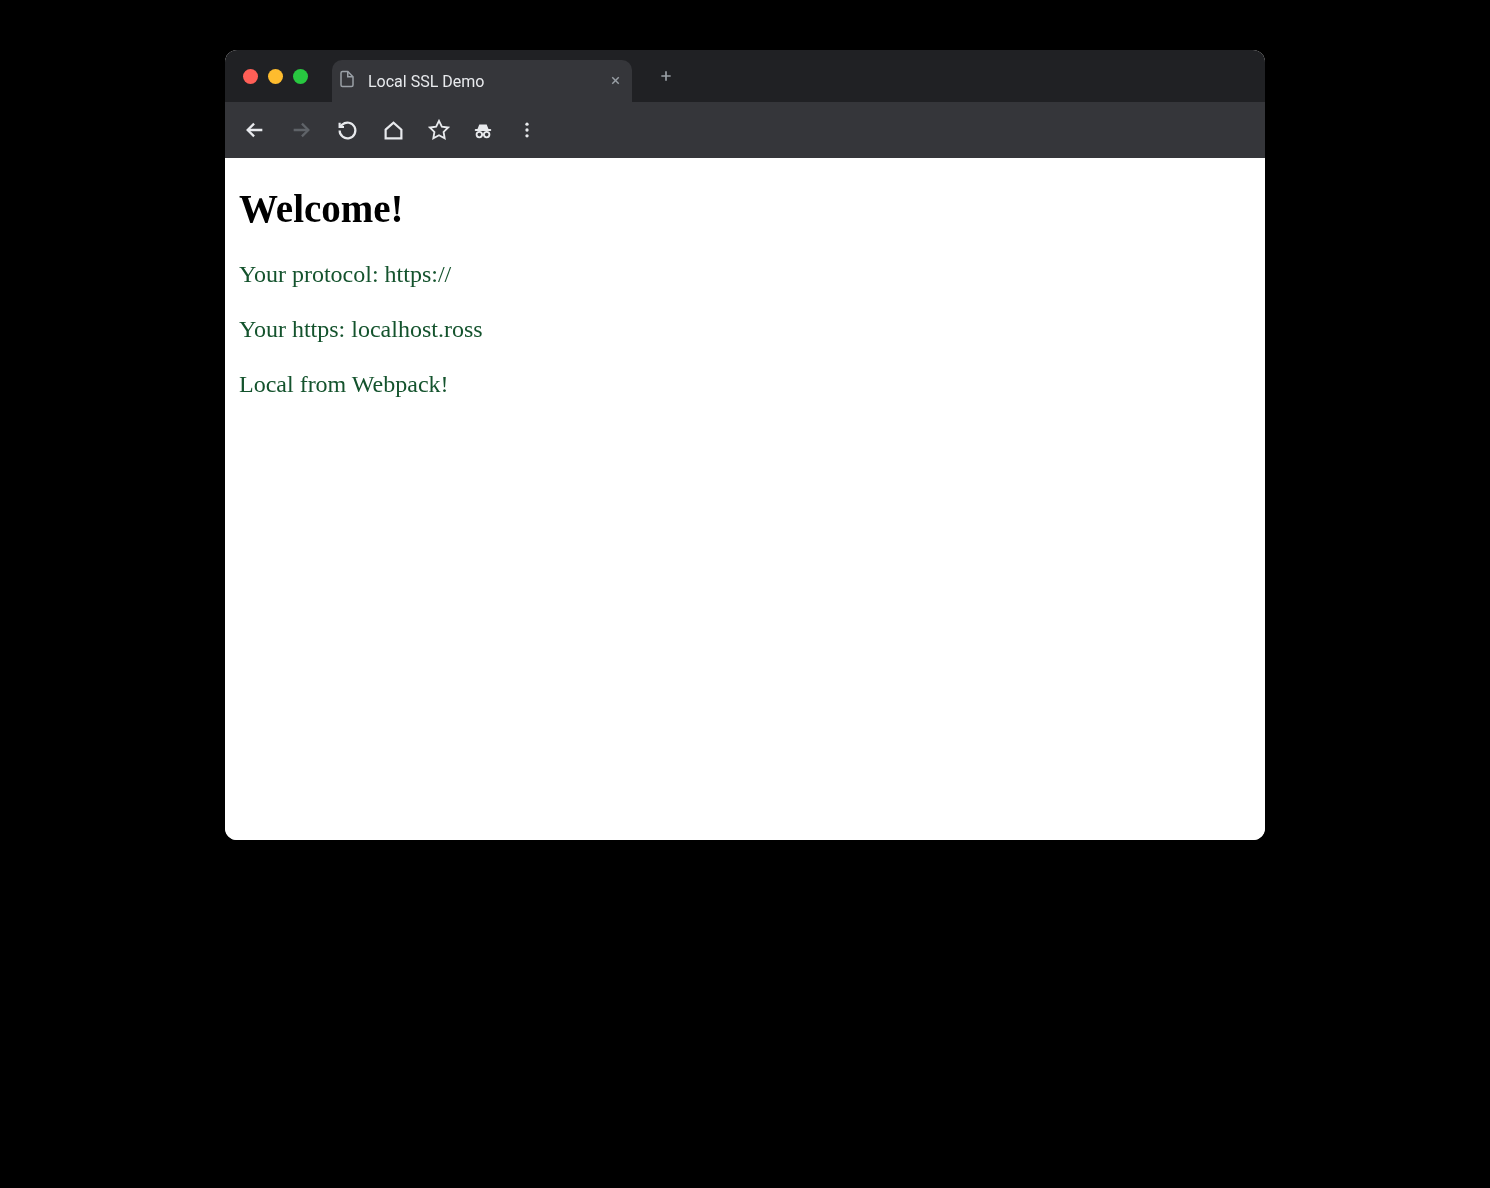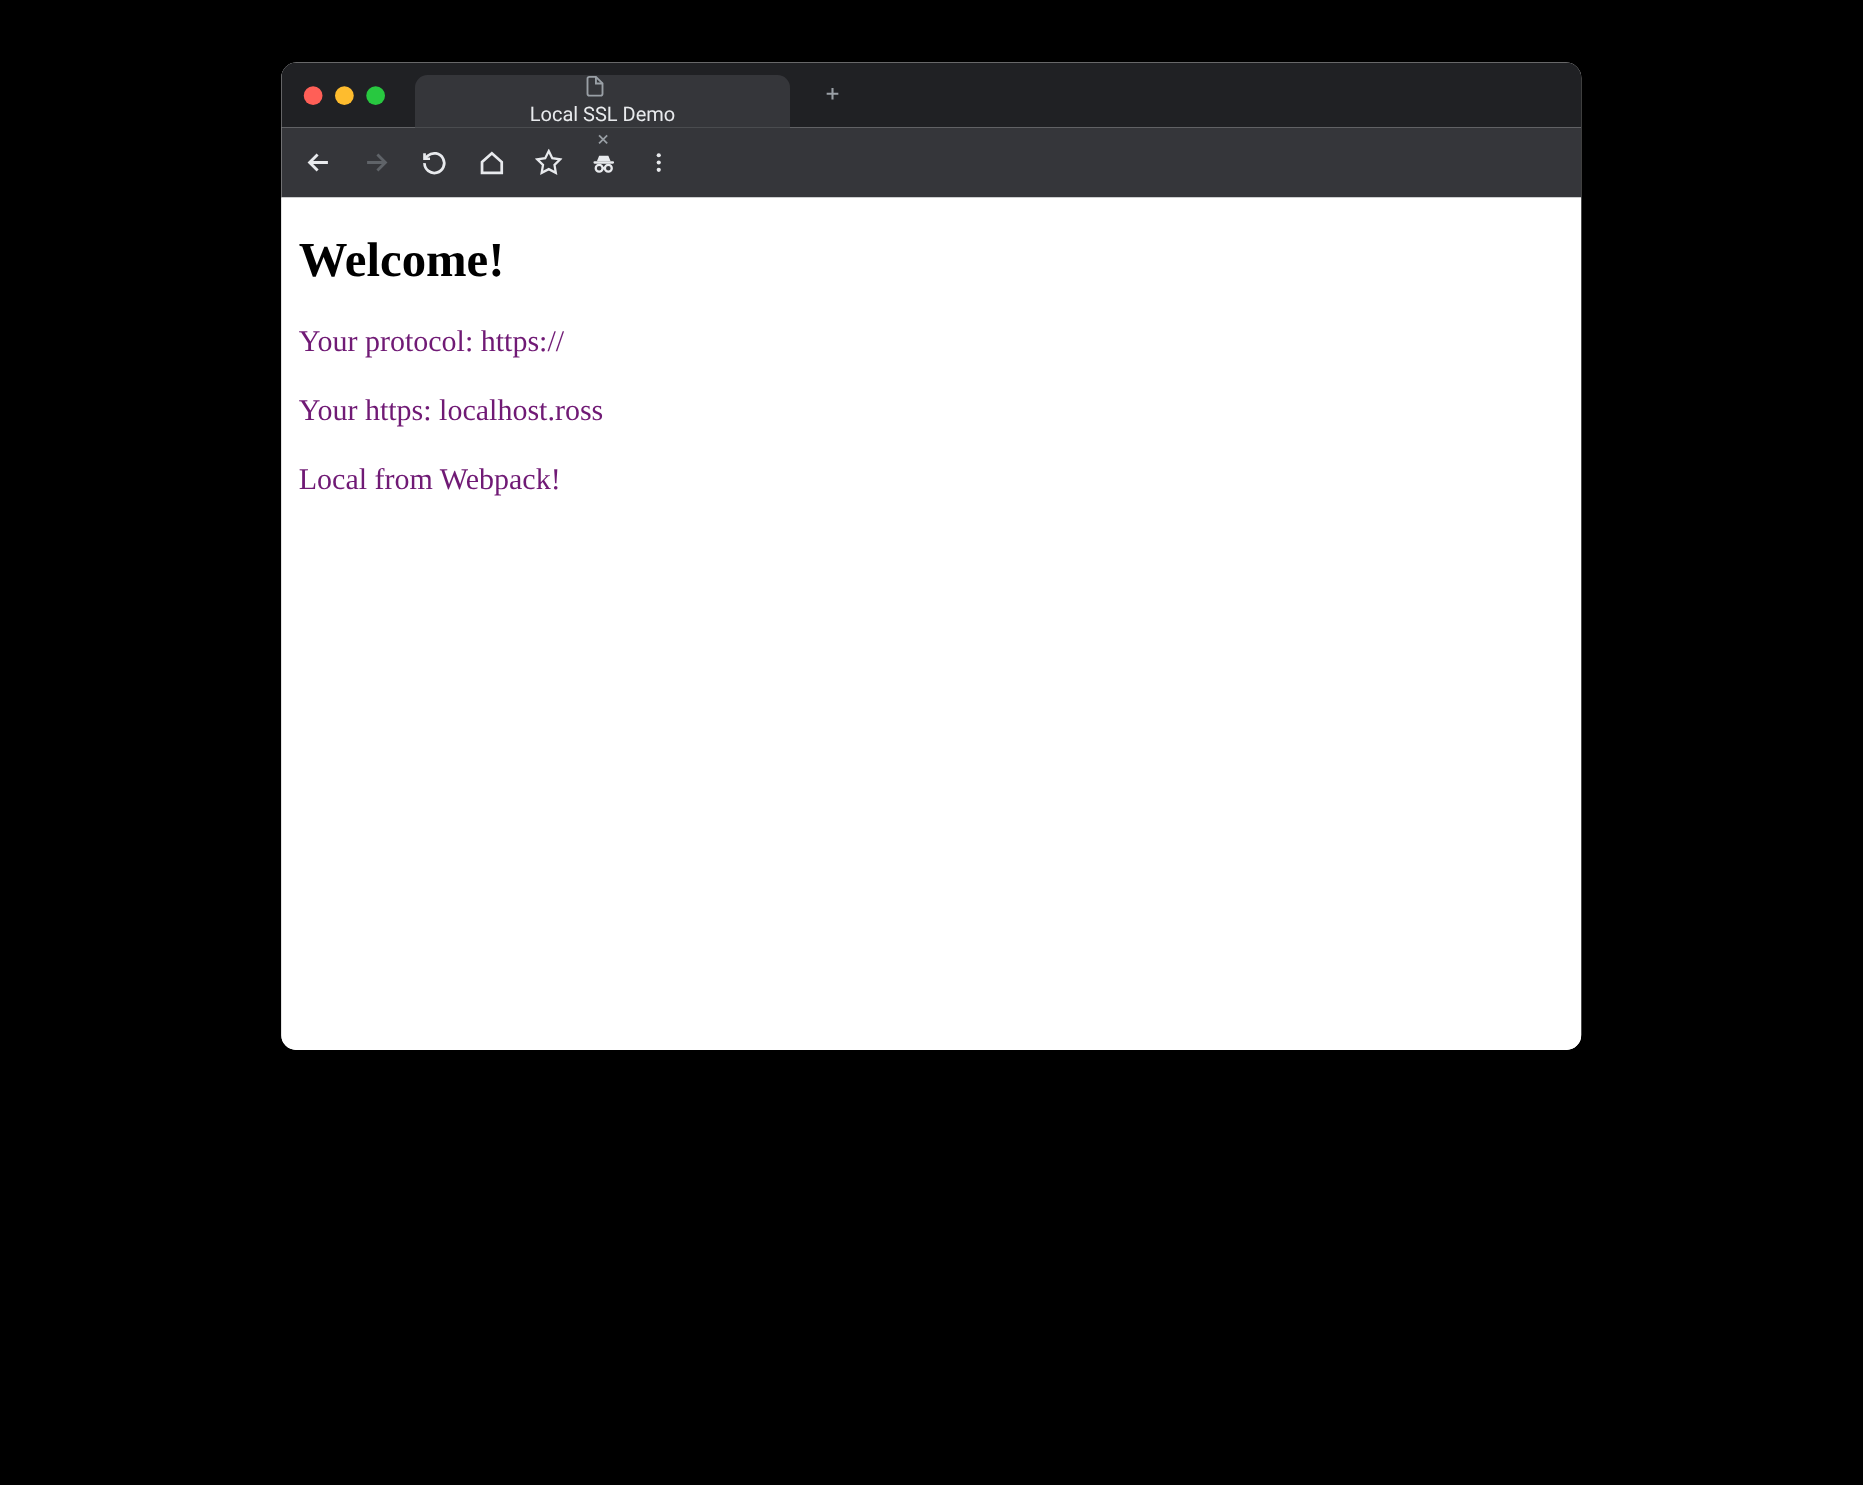--- a/index.html
+++ b/index.html
@@ -57,21 +57,20 @@
     .tab {
       background: #35363a;
       height: 42px;
       display: flex;
       align-items: center;
       padding: 0 6px;
       border-radius: 10px 10px 0 0;
       margin-top: 10px;
       min-width: 300px;
       position: relative;
-      flex-direction: column;
     }
     
     .tab-favicon {
       margin-right: 12px;
       color: #9aa0a6;
     }
     
     .tab-title {
       color: #e8eaed;
       font-size: 16px;
@@ -162,21 +161,21 @@
       font-size: 39px;
       font-weight: bold;
       margin-bottom: 30px;
       color: #000;
     }
     
     .content p {
       font-family: "Times New Roman", Times, serif;
       font-size: 24px;
       margin-bottom: 28px;
-      color: #701a75;
+      color: #14532d;
     }
   </style>
 </head>
 <body>
 
 <div class="browser-window">
   <div class="tab-bar">
     <div class="traffic-lights">
       <div class="tl tl-red"></div>
       <div class="tl tl-yellow"></div>

